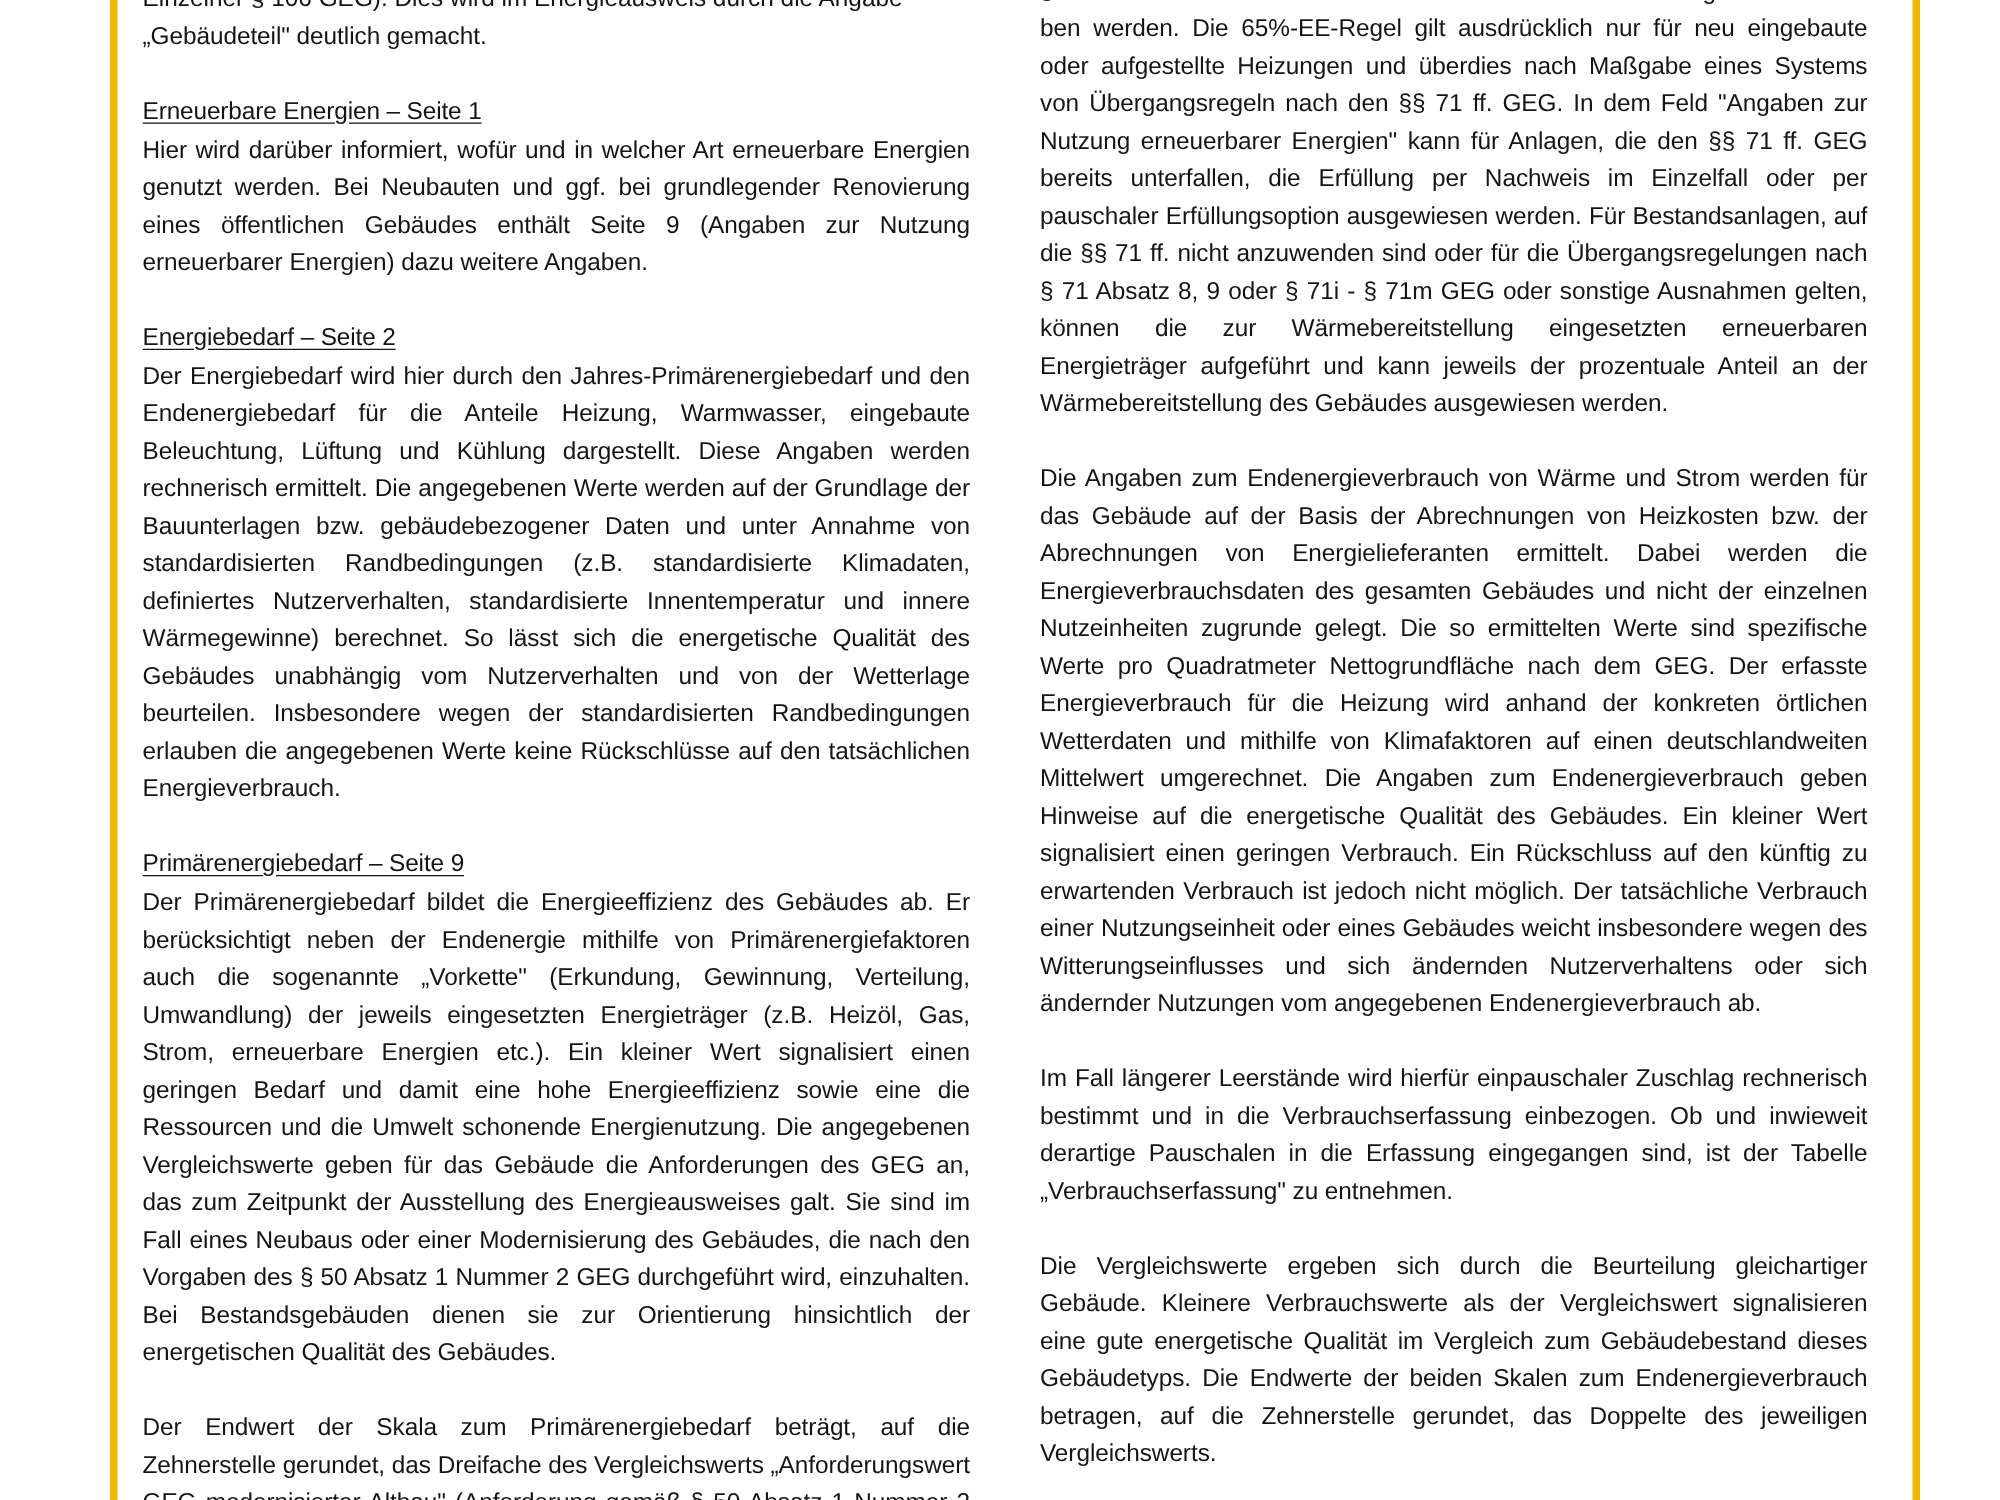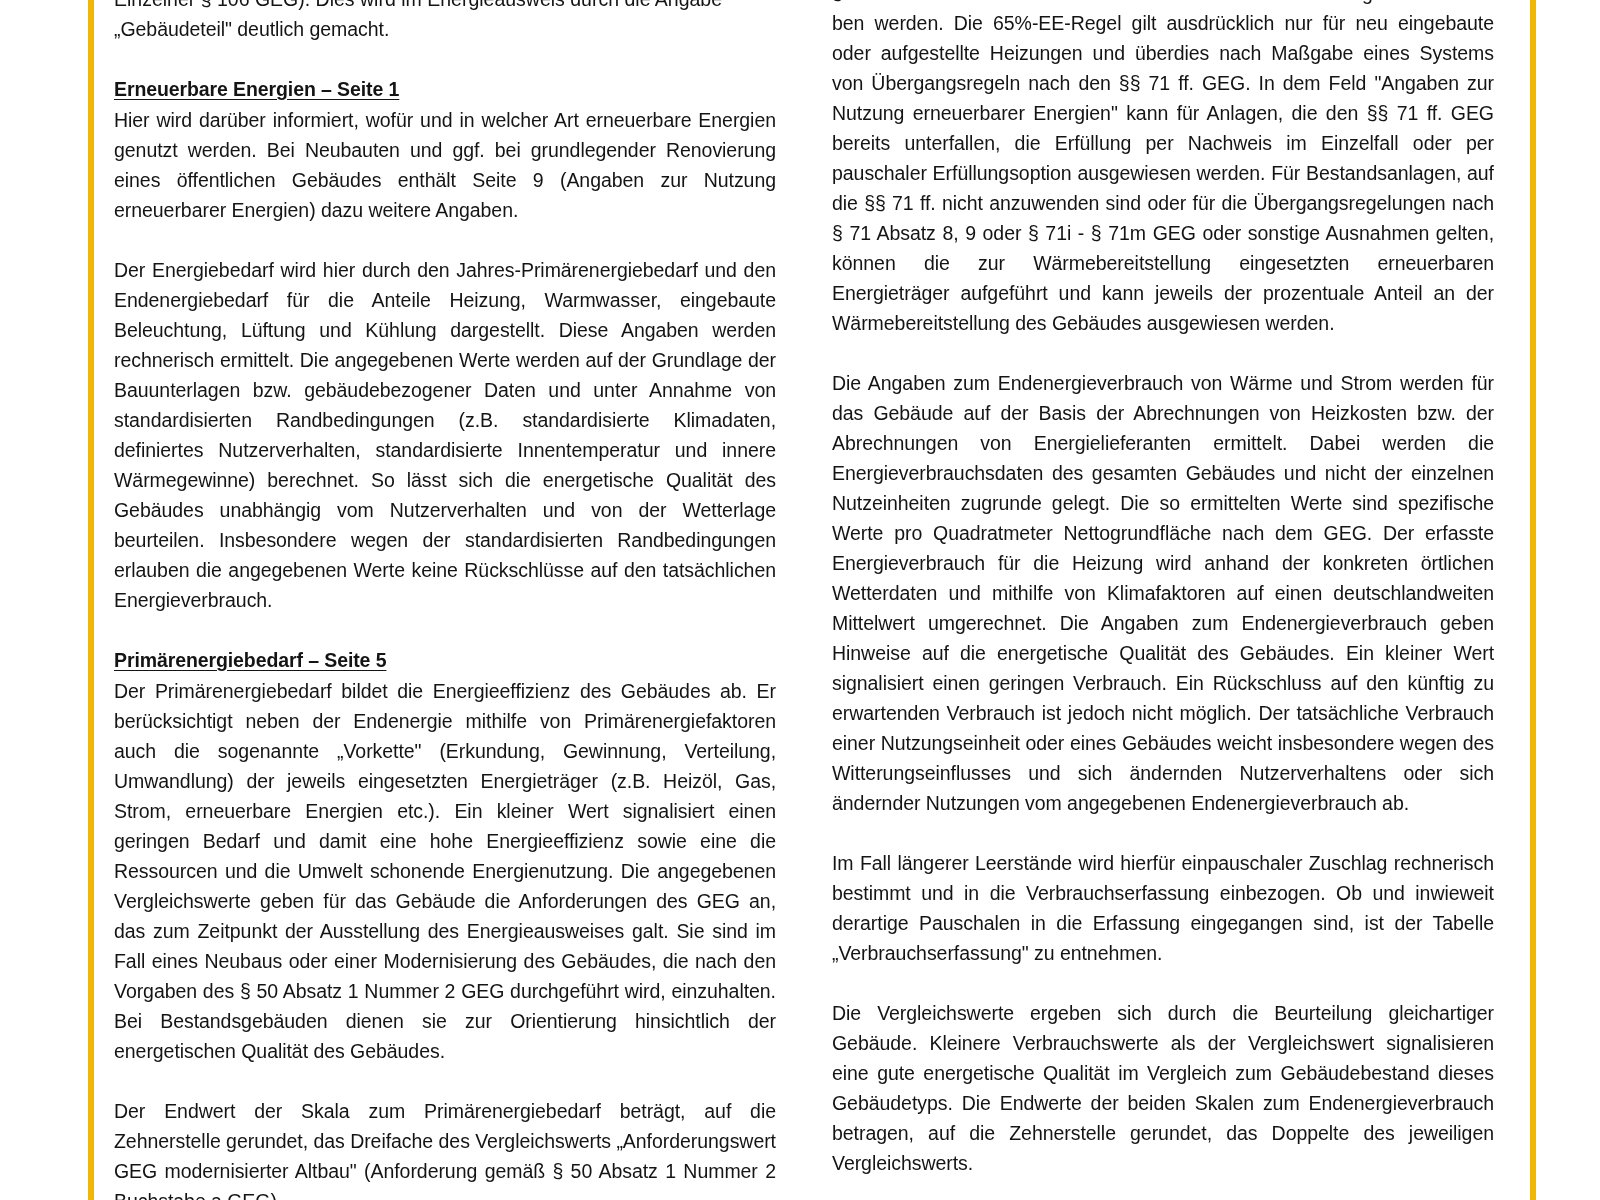--- a/index.html
+++ b/index.html
@@ -55,21 +55,21 @@
   }
   .col.left  { padding-right: 28px; }
   .col.right { padding-left: 28px; }
 
   
   .block { margin: 0 0 0 0; }
 
   h2.heading {
     font-size: 19.5px;
     line-height: 30px;
-    font-weight: bold;
+    font-weight: normal;
     margin: 0 0 1px 0;
     padding: 0;
     text-decoration: underline;
     text-underline-offset: 3px;
     letter-spacing: -0.1px;
     color: #141414;
   }
 
   p.para {
     font-size: 19.5px;
@@ -141,27 +141,28 @@
       <div class="spacer-sm"></div>
 
       <div class="block">
         <h2 class="heading">Erneuerbare Energien – Seite 1</h2>
         <p class="para">Hier wird darüber informiert, wofür und in welcher Art erneuerbare Energien genutzt werden. Bei Neubauten und ggf. bei grundlegender Renovierung eines öffentlichen Gebäudes enthält Seite 9 (Angaben zur Nutzung erneuerbarer Energien) dazu weitere Angaben.</p>
       </div>
 
       <div class="spacer-sm"></div>
 
       <div class="block">
+        <h2 class="heading">Energiebedarf – Seite 2</h2>
         <p class="para">Der Energiebedarf wird hier durch den Jahres-Primärenergiebedarf und den Endenergiebedarf für die Anteile Heizung, Warmwasser, eingebaute Beleuchtung, Lüftung und Kühlung dargestellt. Diese Angaben werden rechnerisch ermittelt. Die angegebenen Werte werden auf der Grundlage der Bauunterlagen bzw. gebäudebezogener Daten und unter Annahme von standardisierten Randbedingungen (z.B. standardisierte Klimadaten, definiertes Nutzerverhalten, standardisierte Innentemperatur und innere Wärmegewinne) berechnet. So lässt sich die energetische Qualität des Gebäudes unabhängig vom Nutzerverhalten und von der Wetterlage beurteilen. Insbesondere wegen der standardisierten Randbedingungen erlauben die angegebenen Werte keine Rückschlüsse auf den tatsächlichen Energieverbrauch.</p>
       </div>
 
       <div class="spacer-sm"></div>
 
       <div class="block">
-        <h2 class="heading">Primärenergiebedarf – Seite 5</h2>
+        <h2 class="heading">Primärenergiebedarf – Seite 9</h2>
         <p class="para">Der Primärenergiebedarf bildet die Energieeffizienz des Gebäudes ab. Er berücksichtigt neben der Endenergie mithilfe von Primärenergiefaktoren auch die sogenannte „Vorkette" (Erkundung, Gewinnung, Verteilung, Umwandlung) der jeweils eingesetzten Energieträger (z.B. Heizöl, Gas, Strom, erneuerbare Energien etc.). Ein kleiner Wert signalisiert einen geringen Bedarf und damit eine hohe Energieeffizienz sowie eine die Ressourcen und die Umwelt schonende Energienutzung. Die angegebenen Vergleichswerte geben für das Gebäude die Anforderungen des GEG an, das zum Zeitpunkt der Ausstellung des Energieausweises galt. Sie sind im Fall eines Neubaus oder einer Modernisierung des Gebäudes, die nach den Vorgaben des § 50 Absatz 1 Nummer 2 GEG durchgeführt wird, einzuhalten. Bei Bestandsgebäuden dienen sie zur Orientierung hinsichtlich der energetischen Qualität des Gebäudes.</p>
         <div class="spacer-sm"></div>
         <p class="para">Der Endwert der Skala zum Primärenergiebedarf beträgt, auf die Zehnerstelle gerundet, das Dreifache des Vergleichswerts „Anforderungswert GEG modernisierter Altbau" (Anforderung gemäß § 50 Absatz 1 Nummer 2 Buchstabe a GEG).</p>
       </div>
 
     </div>
 
     <div class="col right">
 
       <div class="clipped-top-right">

